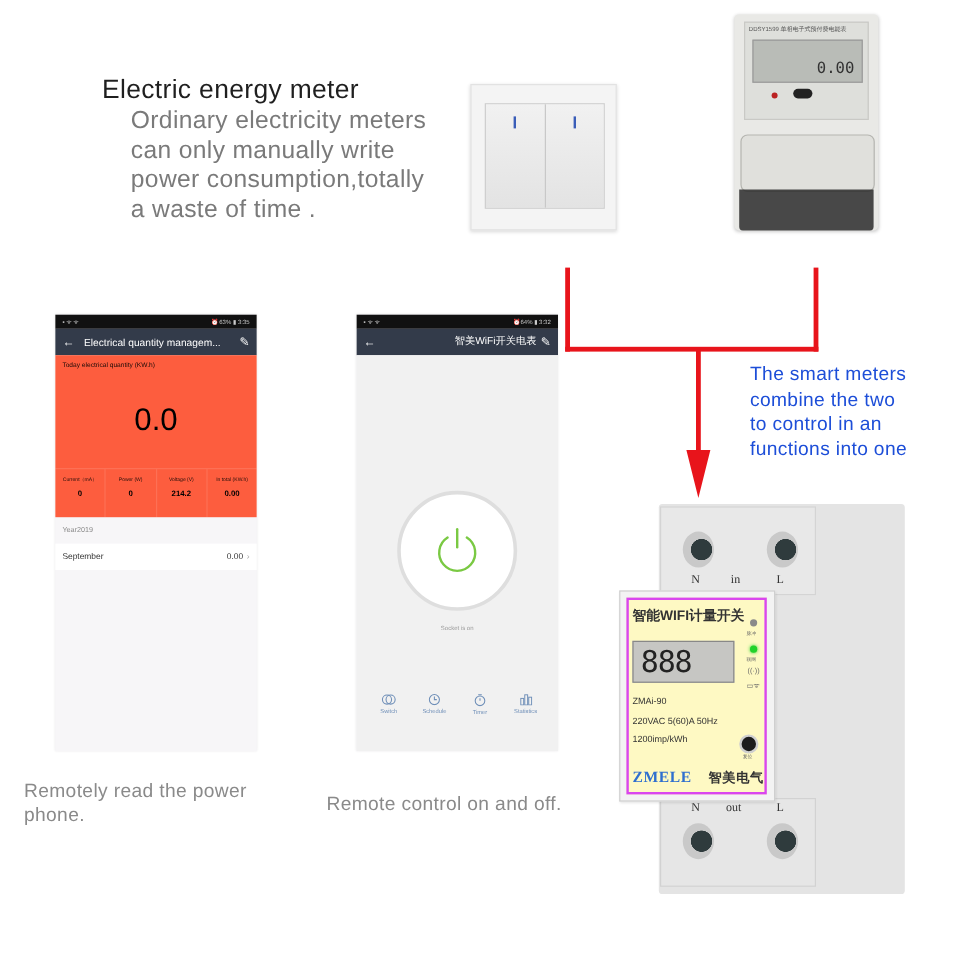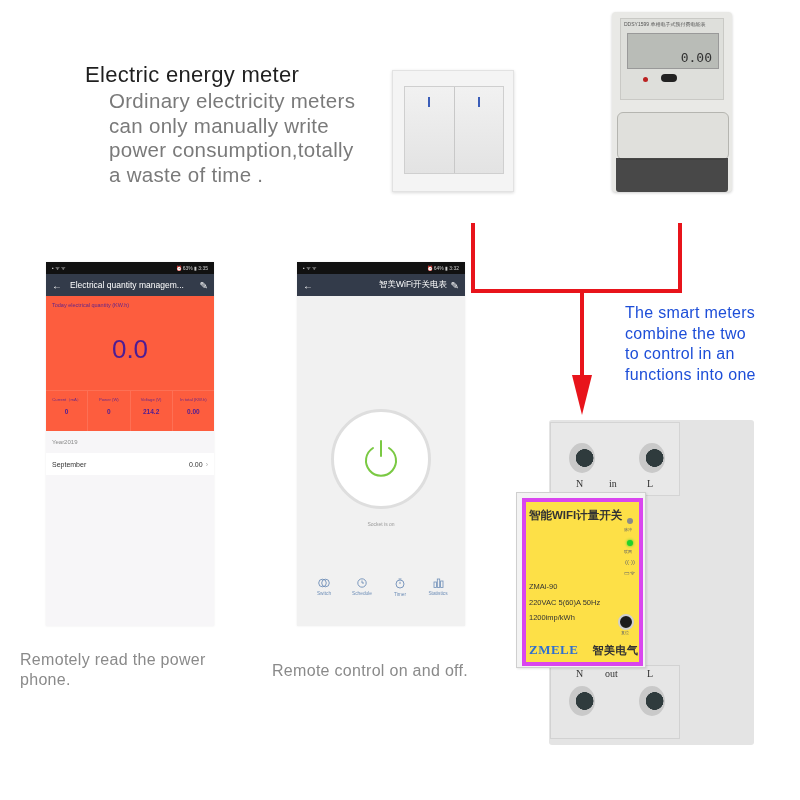--- a/index.html
+++ b/index.html
@@ -35,21 +35,21 @@
 
   
   .phone{position:absolute;width:168px;height:364px;top:262px;background:#f7f6f8;box-shadow:0 0 2px rgba(0,0,0,0.08);overflow:hidden;}
   .statusbar{height:12px;background:#111;color:#ccc;font-size:5px;display:flex;justify-content:space-between;align-items:center;padding:0 6px;}
   .appbar{height:22px;background:#333b4a;color:#fff;display:flex;align-items:center;padding:0 6px;font-size:8.5px;}
   .appbar .back{width:12px;font-size:10px;}
   .appbar .ttl{flex:1;padding-left:6px;white-space:nowrap;overflow:hidden;}
   .appbar .ttl.center{text-align:right;padding-left:0;}
   .appbar .edit{width:12px;text-align:right;font-size:10px;}
 
-  .orange{background:#fd5d3e;color:#4c1d95;}
+  .orange{background:#fd5d3e;color:#000000;}
   .hero{height:94px;position:relative;}
   .hero .lab{position:absolute;left:6px;top:6px;font-size:5.5px;opacity:.9;}
   .hero .val{position:absolute;left:0;right:0;top:38px;text-align:center;font-size:26px;font-weight:300;}
   .stats{height:40px;display:flex;border-top:1px solid rgba(255,255,255,0.12);}
   .stat{flex:1;text-align:center;border-right:1px solid rgba(255,255,255,0.12);padding-top:6px;}
   .stat:last-child{border-right:none;}
   .stat .sl{font-size:4.2px;opacity:.85;}
   .stat .sv{font-size:6.5px;font-weight:bold;margin-top:6px;}
   .year{padding:8px 6px 0;font-size:6px;color:#8a8a8a;height:14px;}
   .month-row{background:#fff;height:22px;display:flex;align-items:center;justify-content:space-between;padding:0 6px;font-size:7px;color:#333;}
@@ -61,21 +61,21 @@
   .tabs{position:absolute;left:0;right:0;top:318px;display:flex;justify-content:space-around;padding:0 8px;}
   .tab{text-align:center;color:#6f8fb8;font-size:4.8px;width:30px;}
   .tab svg{display:block;margin:0 auto 3px;}
 
   
   .sm-back{left:549px;top:420px;width:205px;height:325px;background:#e4e4e4;border-radius:3px;}
   .sm-top{left:550px;top:422px;width:128px;height:72px;background:#e8e8e8;border:1px solid #d4d4d4;}
   .screw{position:absolute;width:26px;height:30px;border-radius:50%;background:radial-gradient(circle at 60% 50%,#2f3b3d 0 40%,#c9c9c9 42% 100%);}
   .term-lbl{position:absolute;font-size:10px;color:#333;font-family:"Liberation Serif",serif;}
   .sm-face{left:516px;top:492px;width:128px;height:174px;background:#f3f3f3;border:1px solid #cfcfcf;box-shadow:1px 1px 2px rgba(0,0,0,.1);}
-  .sm-inner{position:absolute;left:5px;top:5px;width:113px;height:160px;background:#fde047;border:4px solid #d946ef;text-decoration:underline;}
+  .sm-inner{position:absolute;left:5px;top:5px;width:113px;height:160px;background:#fef9c3;border:2px solid #d946ef;text-decoration:underline;}
   .sm-brand-cn{position:absolute;left:3px;top:6px;font-size:11.5px;font-weight:bold;color:#333;white-space:nowrap;}
   .sm-lcd{position:absolute;left:3px;top:34px;width:83px;height:33px;background:#c6c6c3;border:1px solid #888;}
   .sm-lcd span{position:absolute;left:6px;top:2px;font-family:"DejaVu Sans Mono",monospace;font-size:25px;color:#222;letter-spacing:-1px;}
   .sm-led{position:absolute;width:6px;height:6px;border-radius:50%;}
   .sm-small{position:absolute;font-size:4px;color:#666;}
   .sm-spec{position:absolute;left:3px;font-size:7.5px;color:#333;white-space:nowrap;}
   .sm-btn{position:absolute;left:92px;top:112px;width:12px;height:12px;border-radius:50%;background:#1c1c1c;border:2px solid #cfcfcf;}
   .sm-logo{position:absolute;left:3px;top:140px;font-size:13px;font-weight:bold;color:#2f6fcf;font-family:"Liberation Serif",serif;letter-spacing:0.5px;white-space:nowrap;}
   .sm-logo .cn{color:#333;font-size:11px;font-family:"Liberation Sans",sans-serif;margin-left:14px;}
   .sm-bottom{left:550px;top:665px;width:128px;height:72px;background:#e6e6e6;border:1px solid #d2d2d2;}
@@ -236,20 +236,23 @@
 <div class="abs sm-bottom">
   <div class="term-lbl" style="left:25px;top:2px;">N</div>
   <div class="term-lbl" style="left:54px;top:2px;">out</div>
   <div class="term-lbl" style="left:96px;top:2px;">L</div>
   <div class="screw" style="left:18px;top:20px;"></div>
   <div class="screw" style="left:88px;top:20px;"></div>
 </div>
 <div class="abs sm-face">
   <div class="sm-inner">
     <div class="sm-brand-cn">智能WIFI计量开关</div>
+    <div class="sm-lcd">
+        <span>888</span>
+      </div>
     <div class="sm-led" style="left:101px;top:16px;background:#8a8a8a;"></div>
     <div class="sm-small" style="left:98px;top:25px;">脉冲</div>
     <div class="sm-led" style="left:101px;top:38px;background:#22d22a;box-shadow:0 0 3px #22d22a;"></div>
     <div class="sm-small" style="left:98px;top:47px;">联网</div>
     <div class="sm-small" style="left:99px;top:57px;font-size:6px;">((·))</div>
     <div class="sm-small" style="left:98px;top:67px;font-size:6px;">▭ᯤ</div>
     <div class="sm-spec" style="top:80px;">ZMAi-90</div>
     <div class="sm-spec" style="top:96px;">220VAC 5(60)A 50Hz</div>
     <div class="sm-spec" style="top:111px;">1200imp/kWh</div>
     <div class="sm-btn"></div>

